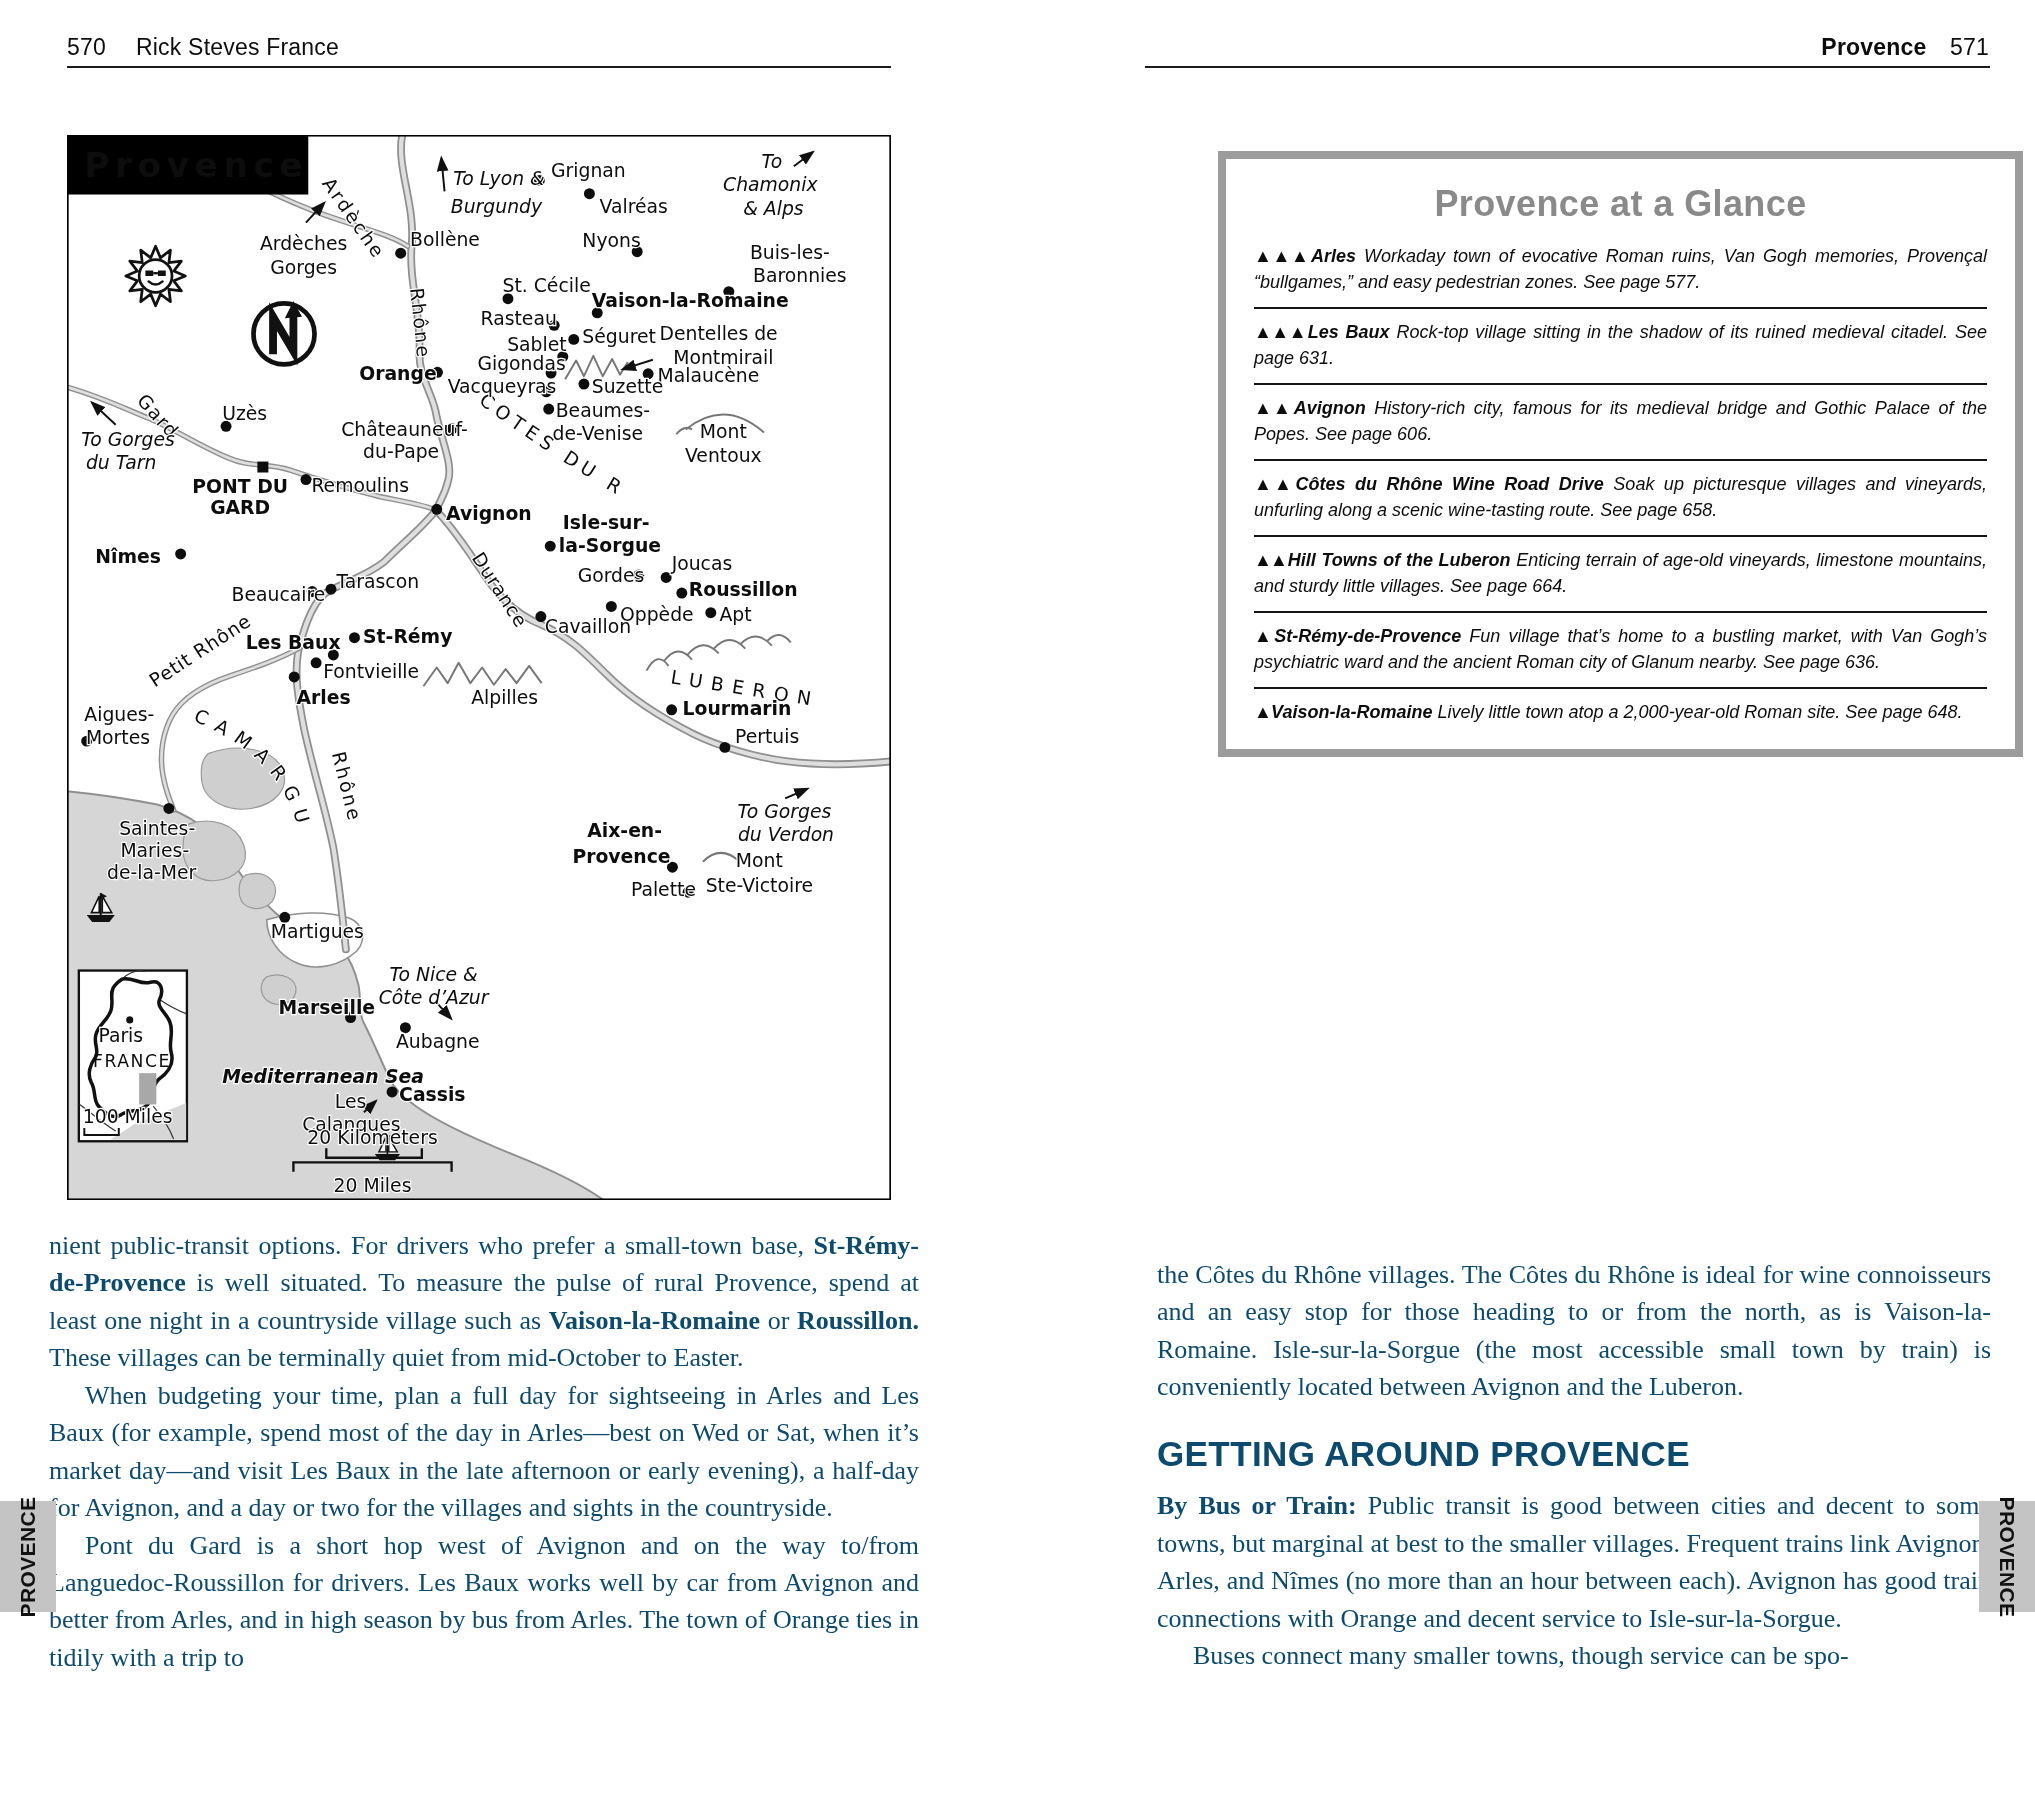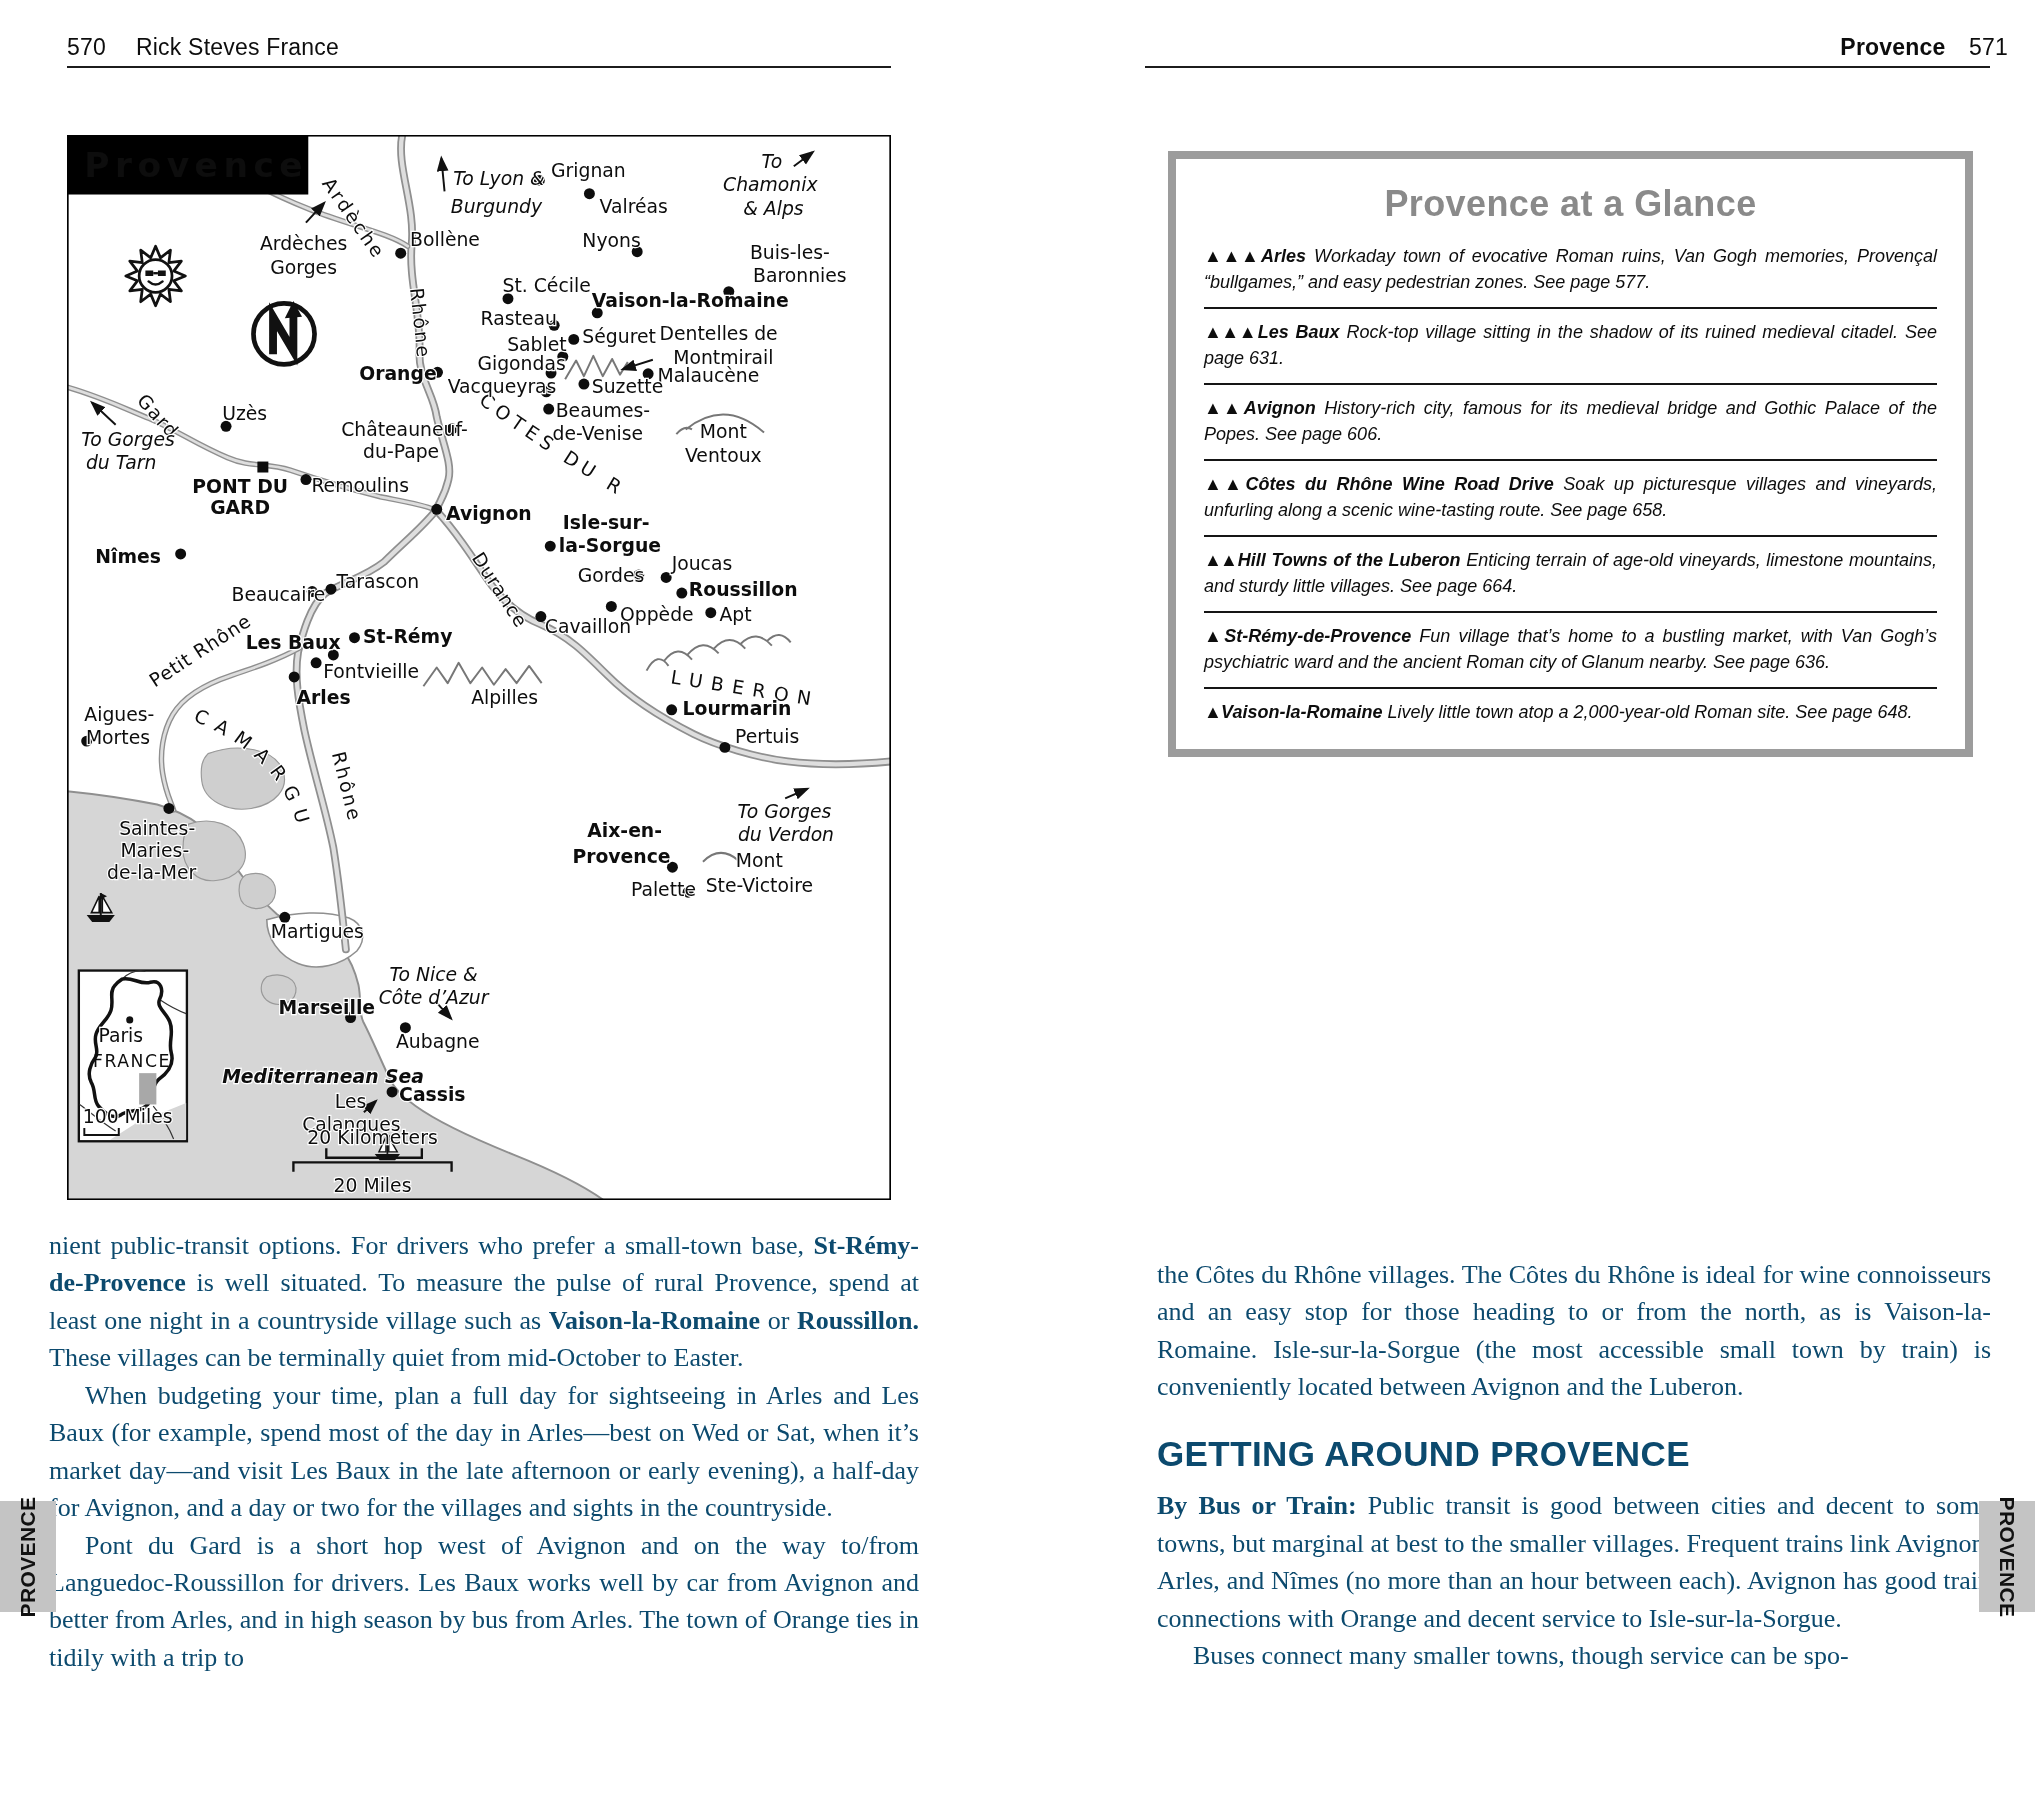--- a/index.html
+++ b/index.html
@@ -2,42 +2,42 @@
 <html style="font-size:12.5px"><head>
 <meta charset="utf-8">
 <style>
   html,body{margin:0;padding:0;background:#e8e8e8;}
   .page{position:relative;width:2035px;height:1809px;background:#ffffff;overflow:hidden;
         font-family:"Liberation Sans",sans-serif;color:#0d0d0d;}
   
   .hdr{position:absolute;top:34px;font-size:23px;letter-spacing:0.2px;}
   #header-left{left:67px;}
   #header-left .pagenum{margin-right:30px;}
-  #header-right{right:27px;}
+  #header-right{right:46px;}
   #header-right .booktitle{font-weight:bold;margin-right:23.5px;}
   .hrule{position:absolute;top:66px;height:2.3px;background:#1c1c1c;}
   #rule-left{left:67px;width:824px;}
   #rule-right{left:1145px;width:845px;}
   
   #map-wrap{position:absolute;left:67px;top:135px;width:824px;height:1065px;}
   #map-svg{width:100%;height:100%;display:block;}
   #map-svg text{fill:#0d0d0d;font-family:"DejaVu Sans",sans-serif;}
   .hand{font-size:24px;paint-order:stroke;stroke:#ffffff;stroke-width:3px;}
   .b{font-weight:bold;}
   .i{font-style:italic;}
   .bi{font-weight:bold;font-style:italic;}
   .sans{font-family:"Liberation Sans",sans-serif;}
   .river-o{fill:none;stroke:#8f8f8f;stroke-width:10;stroke-linecap:round;}
   .river-i{fill:none;stroke:#dedede;stroke-width:5.5;stroke-linecap:round;}
   .river-o.thin{stroke-width:7;}
   .river-i.thin{stroke-width:3.5;}
   .mtn{fill:none;stroke:#777;stroke-width:2.5;stroke-linejoin:round;}
   .arrowline{fill:none;stroke:#111;stroke-width:2.5;}
   
-  #glance{position:absolute;left:1168px;top:151px;width:805px;box-sizing:border-box;
+  #glance{position:absolute;left:1218px;top:151px;width:805px;box-sizing:border-box;
           border:8.6px solid #9c9c9c;background:#fff;padding:4.7px 28px 12.5px;}
   #glance-title{font-weight:bold;font-size:36px;color:#8a8a8a;text-align:center;
                 margin:19px 0 7.8px;letter-spacing:0.4px;}
   .entry{font-size:18px;line-height:1.45;text-align:justify;padding:10.2px 0 11.7px;font-style:italic;}
   .entry+.entry{border-top:2.3px solid #151515;}
   .entry .lead{font-weight:bold;}
   .entry .tri{letter-spacing:-2.3px;margin-right:1.6px;}
   
   .bodycol{position:absolute;font-family:"Liberation Serif",serif;font-size:26px;
            line-height:1.44;text-align:justify;color:#0c4a6e;}

